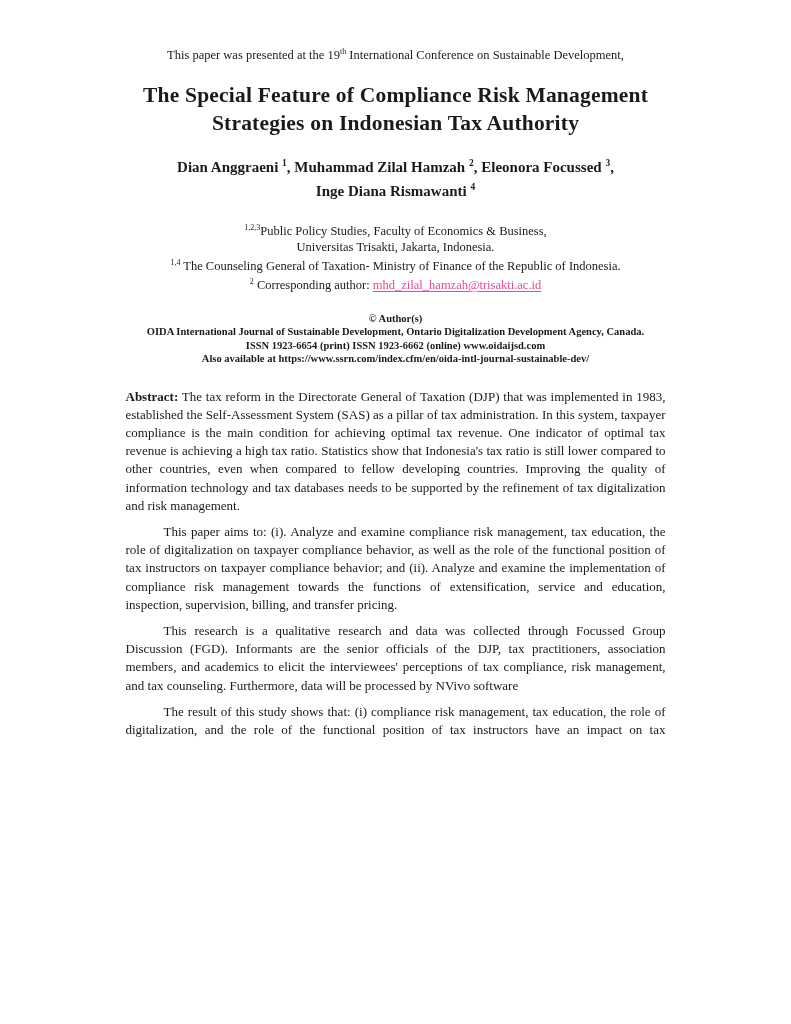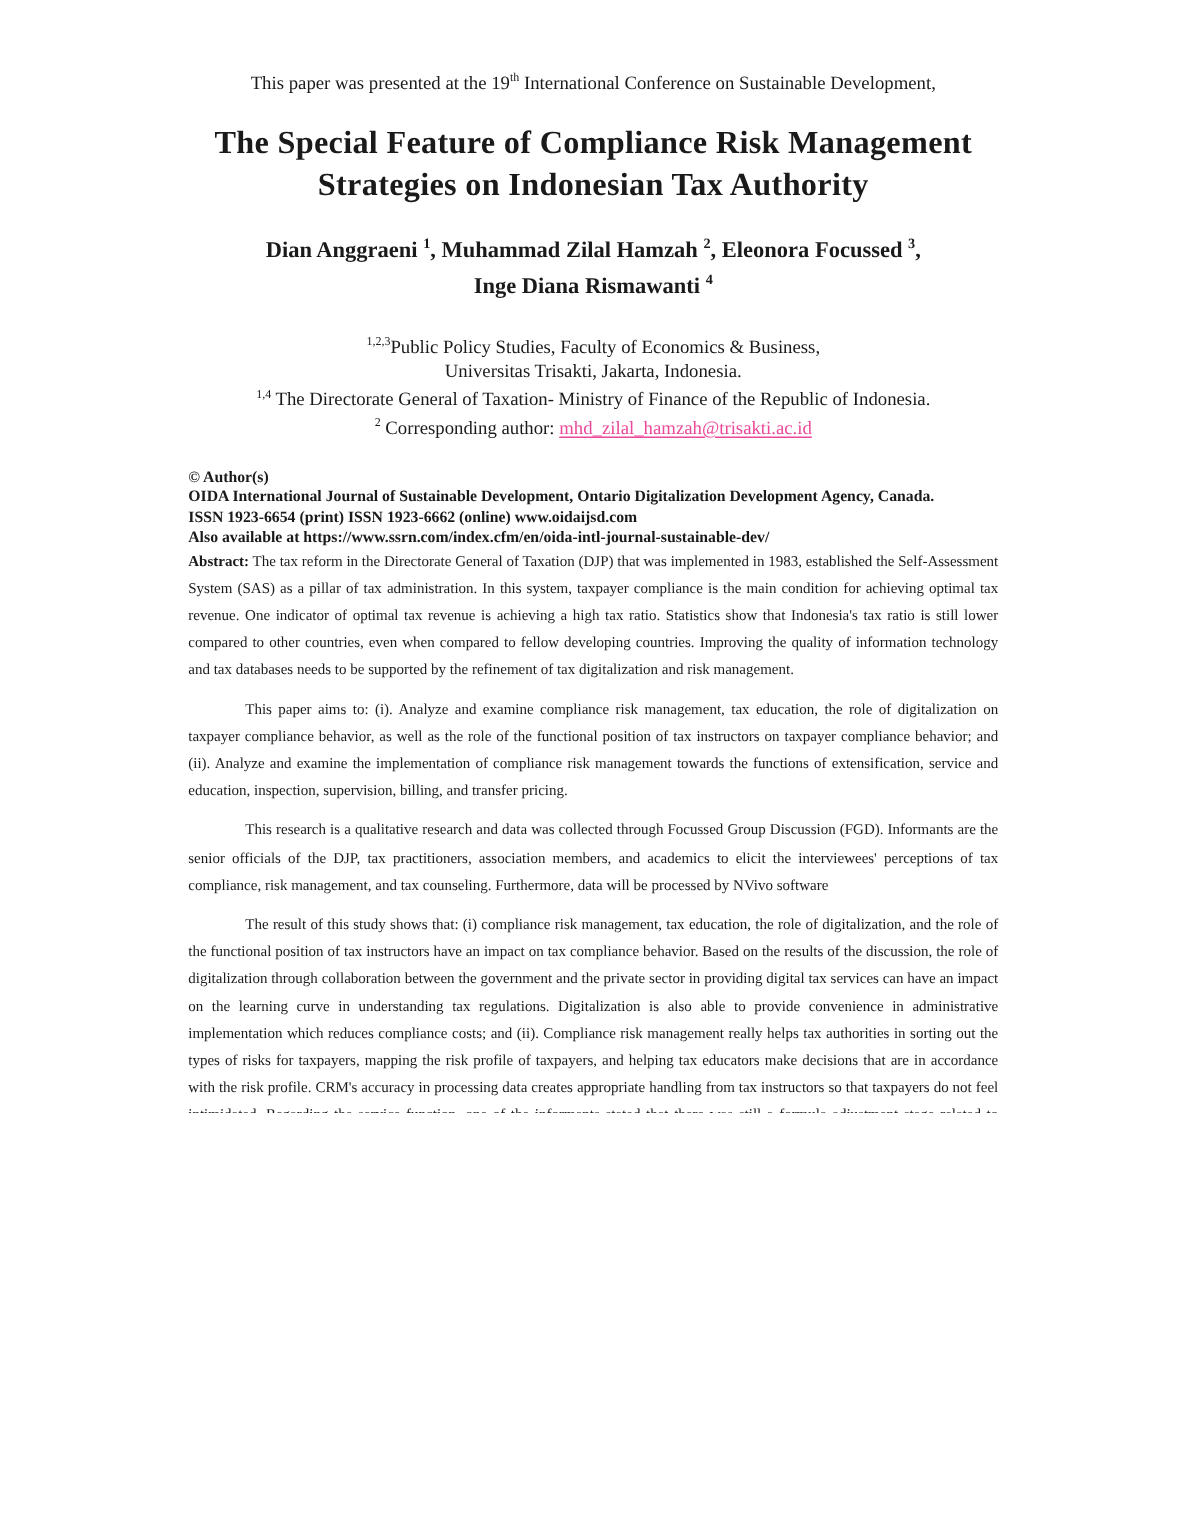--- a/index.html
+++ b/index.html
@@ -52,27 +52,28 @@
     line-height: 16px;
   }
   .affiliations sup { font-size: 8px; }
   .email-link {
     color: #ec4899;
     text-decoration: underline;
     cursor: pointer;
   }
   .imprint {
     margin-top: 18px;
-    text-align: left;
+    text-align: center;
     font-size: 10.5px;
     font-weight: bold;
     line-height: 13.5px;
   }
   .abstract-block {
-    font-size: 10px;
+    margin-top: 22px;
+    font-size: 13px;
     line-height: 18.2px;
     text-align: justify;
   }
   .abstract-block p {
     margin: 0 0 8px 0;
   }
   .abstract-block p.indented {
     text-indent: 38px;
   }
   .bold { font-weight: bold; }
@@ -99,21 +100,21 @@
     </h1>
 
     <div class="authors">
       <div><span>Dian Anggraeni </span><sup>1</sup><span>, </span><span>Muhammad Zilal Hamzah </span><sup>2</sup><span>, </span><span>Eleonora Focussed </span><sup>3</sup><span>,</span></div>
       <div><span>Inge Diana Rismawanti </span><sup>4</sup></div>
     </div>
 
     <div class="affiliations">
       <div><sup>1,2,3</sup><span>Public Policy Studies, Faculty of Economics &amp; Business,</span></div>
       <div>Universitas Trisakti, Jakarta, Indonesia.</div>
-      <div><sup>1,4</sup><span> The Directorate General of Taxation- Ministry of Finance of the Republic of Indonesia.</span></div>
+      <div><sup>1,4</sup><span> The Counseling General of Taxation- Ministry of Finance of the Republic of Indonesia.</span></div>
       <div><sup>2</sup><span> Corresponding author: </span><a class="email-link">mhd_zilal_hamzah@trisakti.ac.id</a></div>
     </div>
 
     <div class="imprint">
       <div>© Author(s)</div>
       <div>OIDA International Journal of Sustainable Development, Ontario Digitalization Development Agency, Canada.</div>
       <div>ISSN 1923-6654 (print) ISSN 1923-6662 (online) www.oidaijsd.com</div>
       <div>Also available at https://www.ssrn.com/index.cfm/en/oida-intl-journal-sustainable-dev/</div>
     </div>
 

